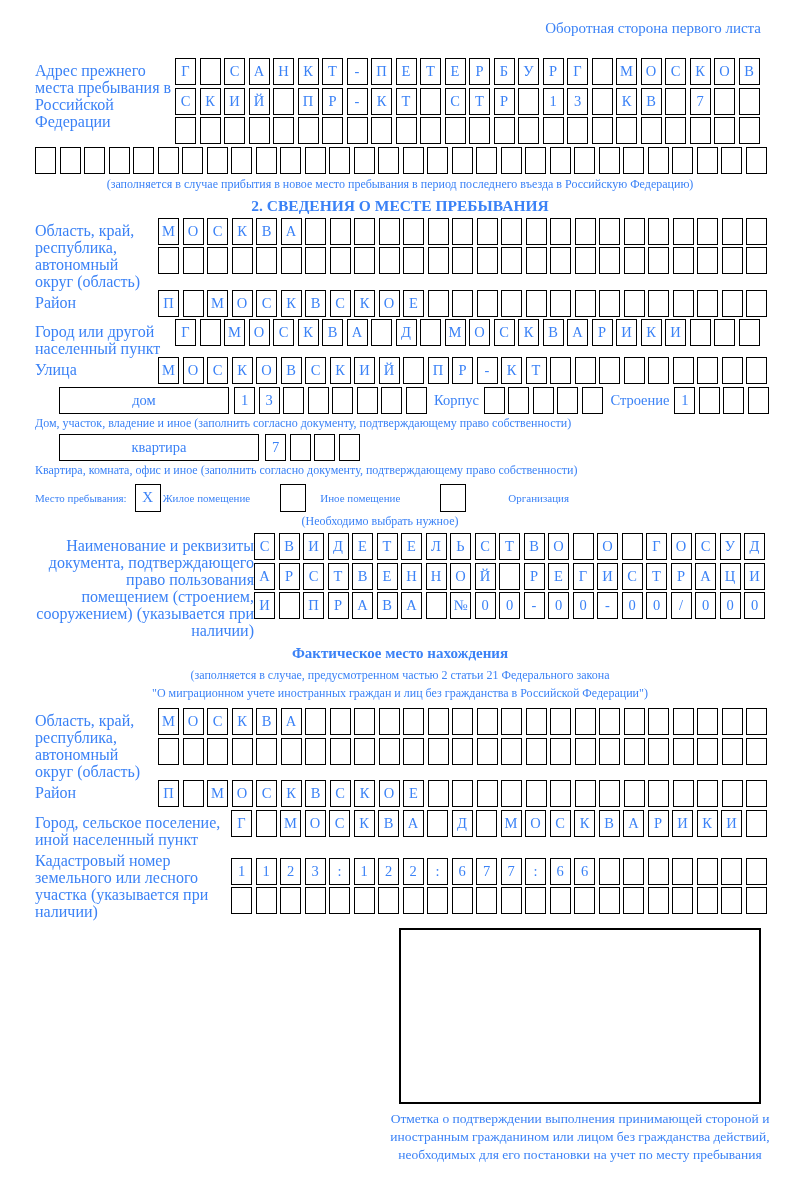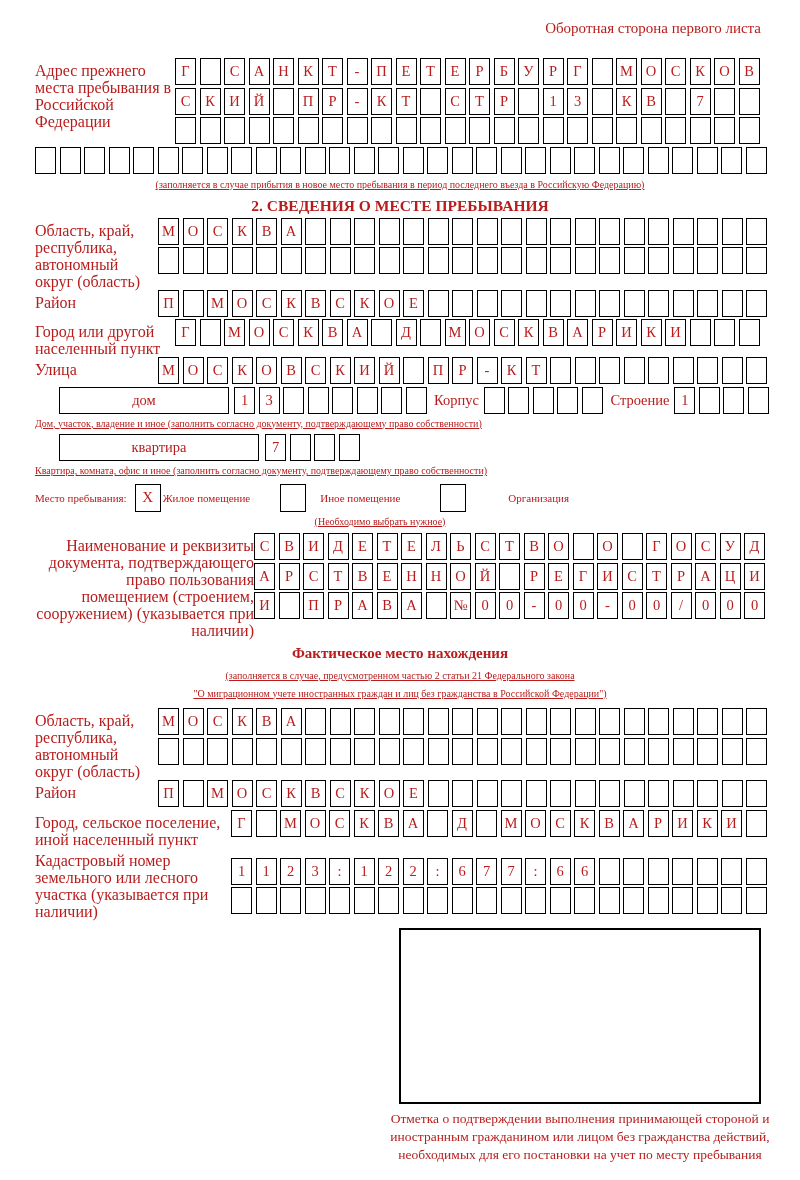--- a/index.html
+++ b/index.html
@@ -1,38 +1,38 @@
 <!DOCTYPE html>
 <html><head>
 <meta charset="utf-8">
 <style>
   html,body{margin:0;padding:0;background:#ffffff;}
   .page{
     width:800px;height:1180px;box-sizing:border-box;
     padding:20px 35px 0 35px;
-    background:#ffffff;color:#b91c1c;
+    background:#ffffff;color:#3b82f6;
     font-family:"Liberation Serif", "DejaVu Serif", serif;
     position:relative;overflow:hidden;
   }
   .top-title{text-align:right;font-size:15px;margin-right:4px;margin-bottom:21px;}
   .field{display:flex;align-items:flex-start;}
   .lbl{font-size:16px;line-height:17px;padding-top:4px;flex:none;}
   .w140{width:140px;}
   .w123{width:123px;}
   .w219{width:219px;}
   .w196{width:196px;font-family:Liberation Serif, serif;}
   .rows{flex:none;}
   .cellrow{display:flex;margin-bottom:2.5px;}
   .cell{
     width:21px;height:27px;box-sizing:border-box;flex:none;
     border:1.5px solid #000;margin-right:3.5px;
     display:flex;align-items:center;justify-content:center;
     font-size:14.5px;
   }
-  .note{font-size:10px;line-height:17.5px;text-decoration:underline;}
+  .note{font-size:12px;line-height:17.5px;}
   .center{text-align:center;}
   .h2{font-weight:bold;font-size:15.5px;text-align:center;margin:3px 0 3px 0;}
   .h3{font-weight:bold;font-size:15px;text-align:center;margin:6px 0 5px 0;}
   .labelbox{
     height:27px;box-sizing:border-box;border:1.5px solid #000;flex:none;
     display:flex;align-items:center;justify-content:center;font-size:14.5px;
   }
   .wbox170{width:170px;margin-right:5px;}
   .wbox200{width:200px;margin-right:6px;}
   .houserow,.aptrow{display:flex;align-items:center;margin-bottom:1px;padding-left:24px;}

